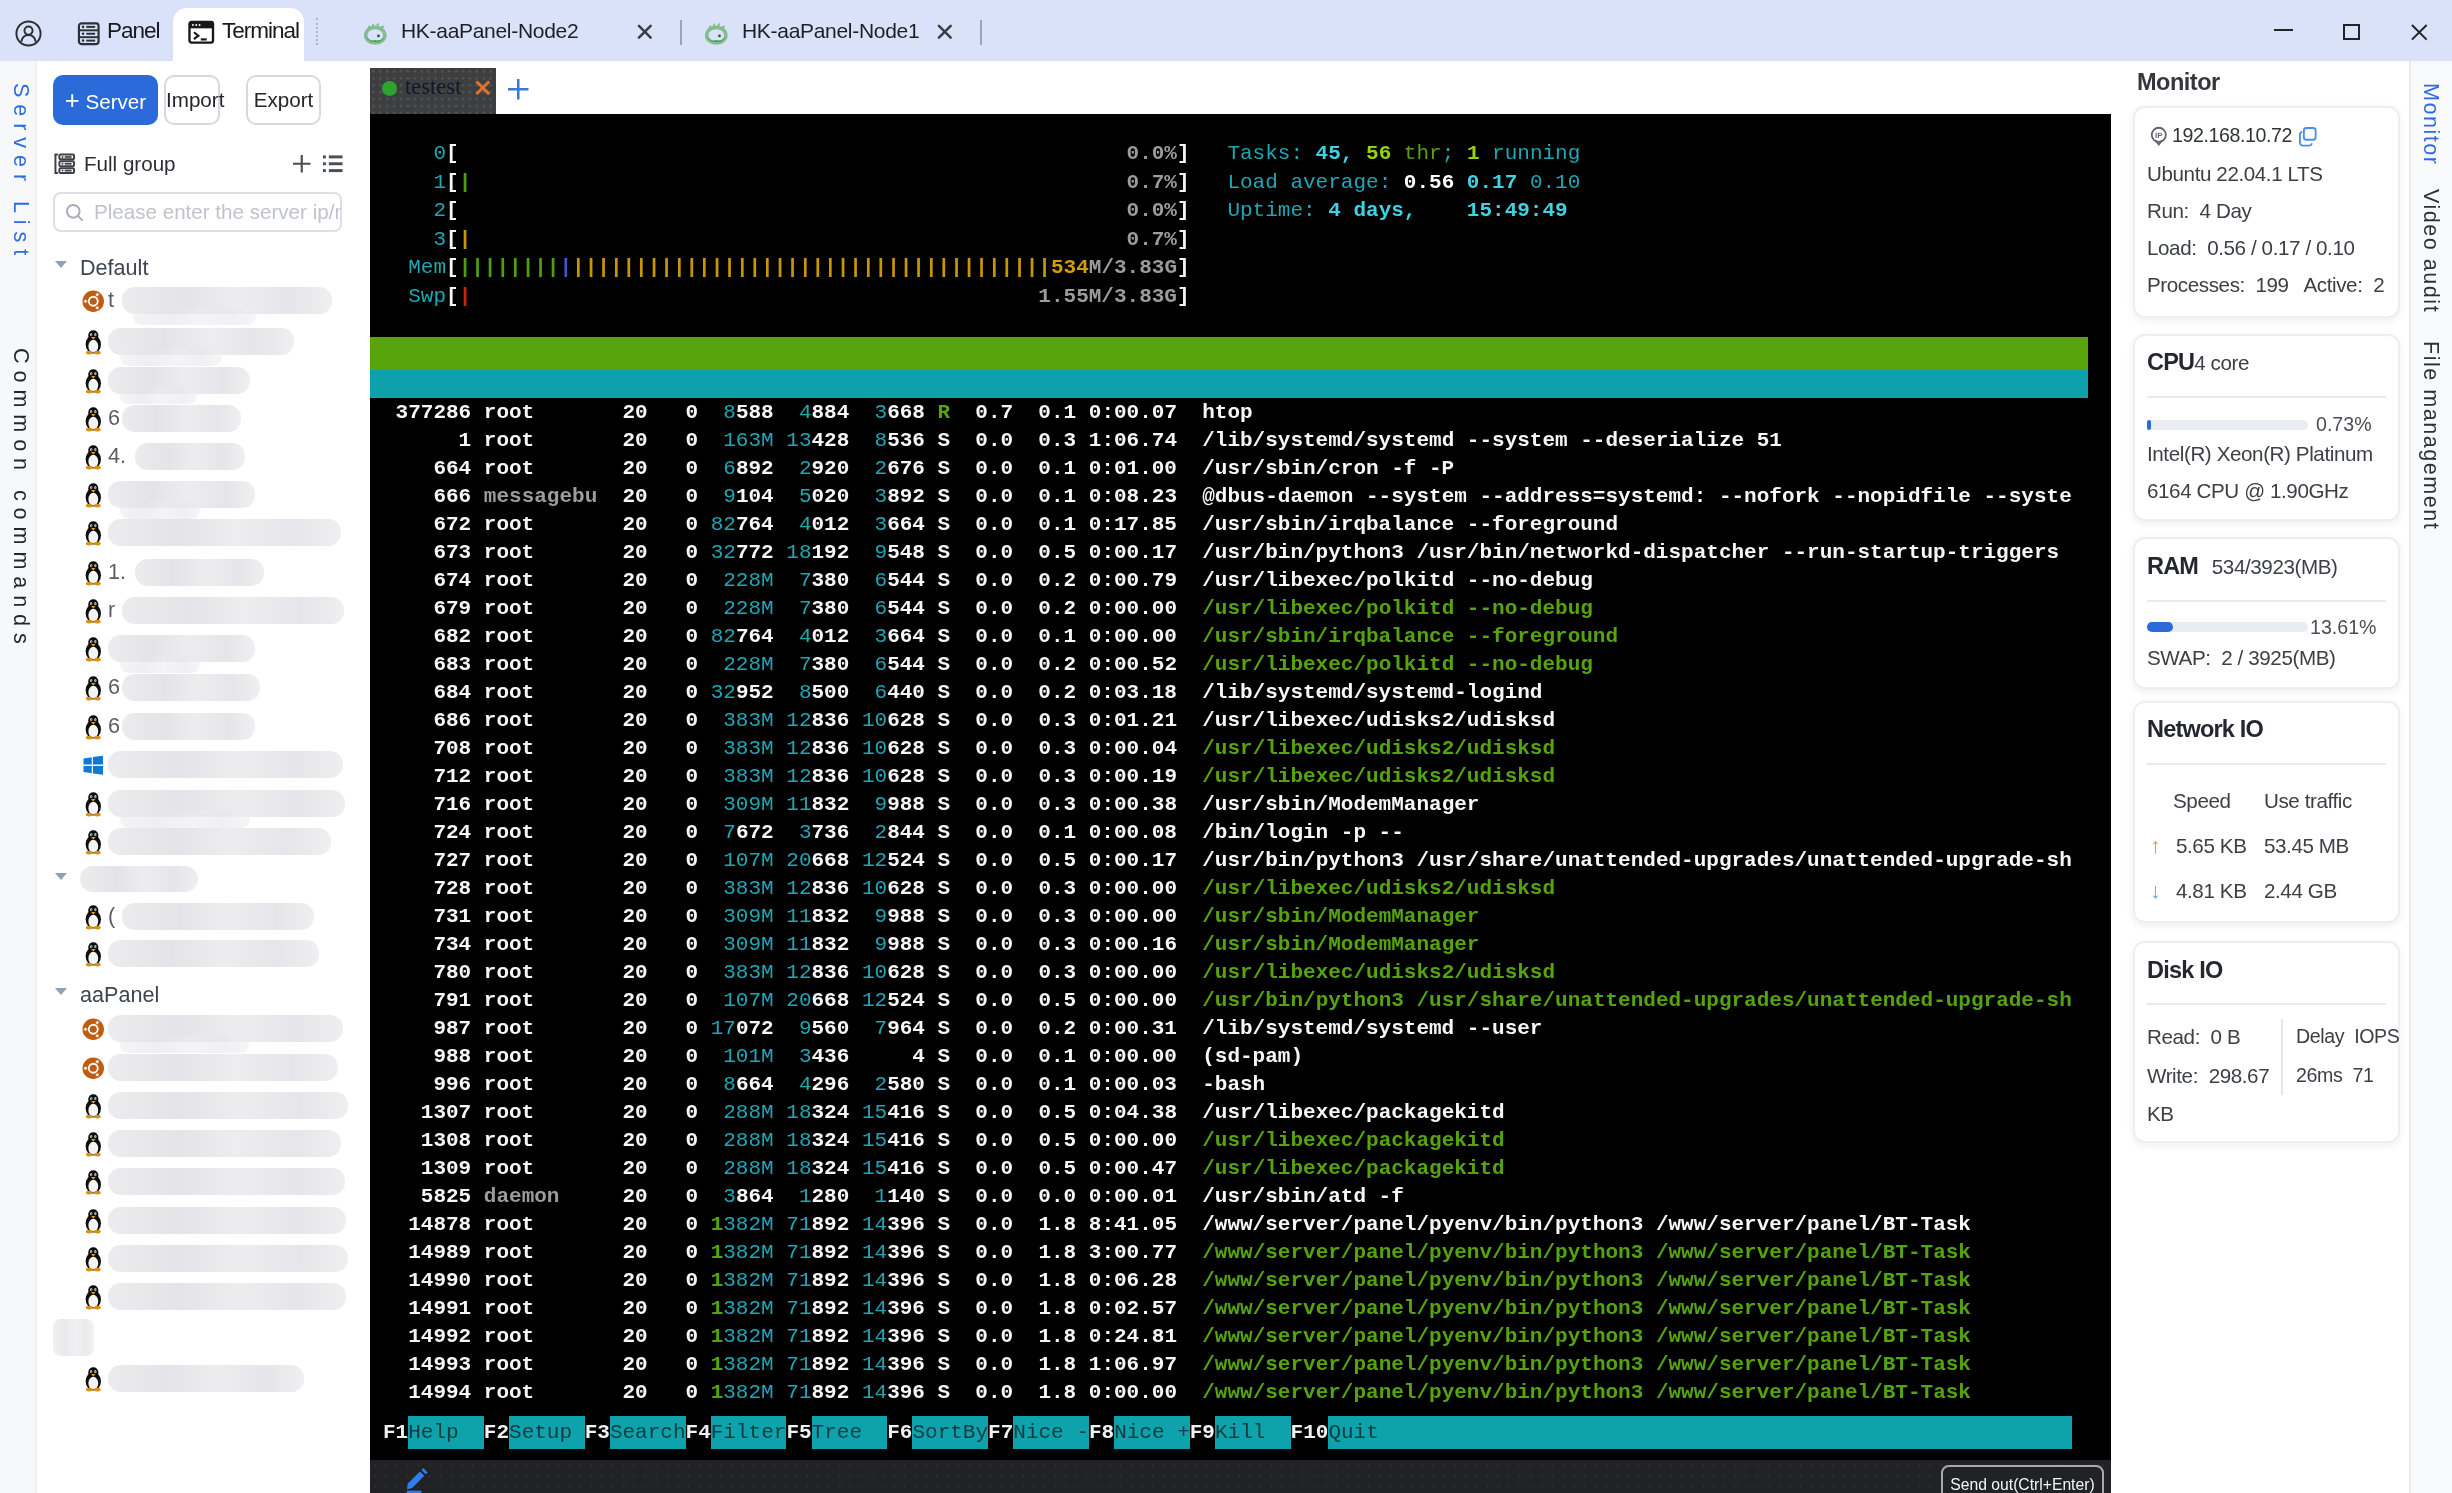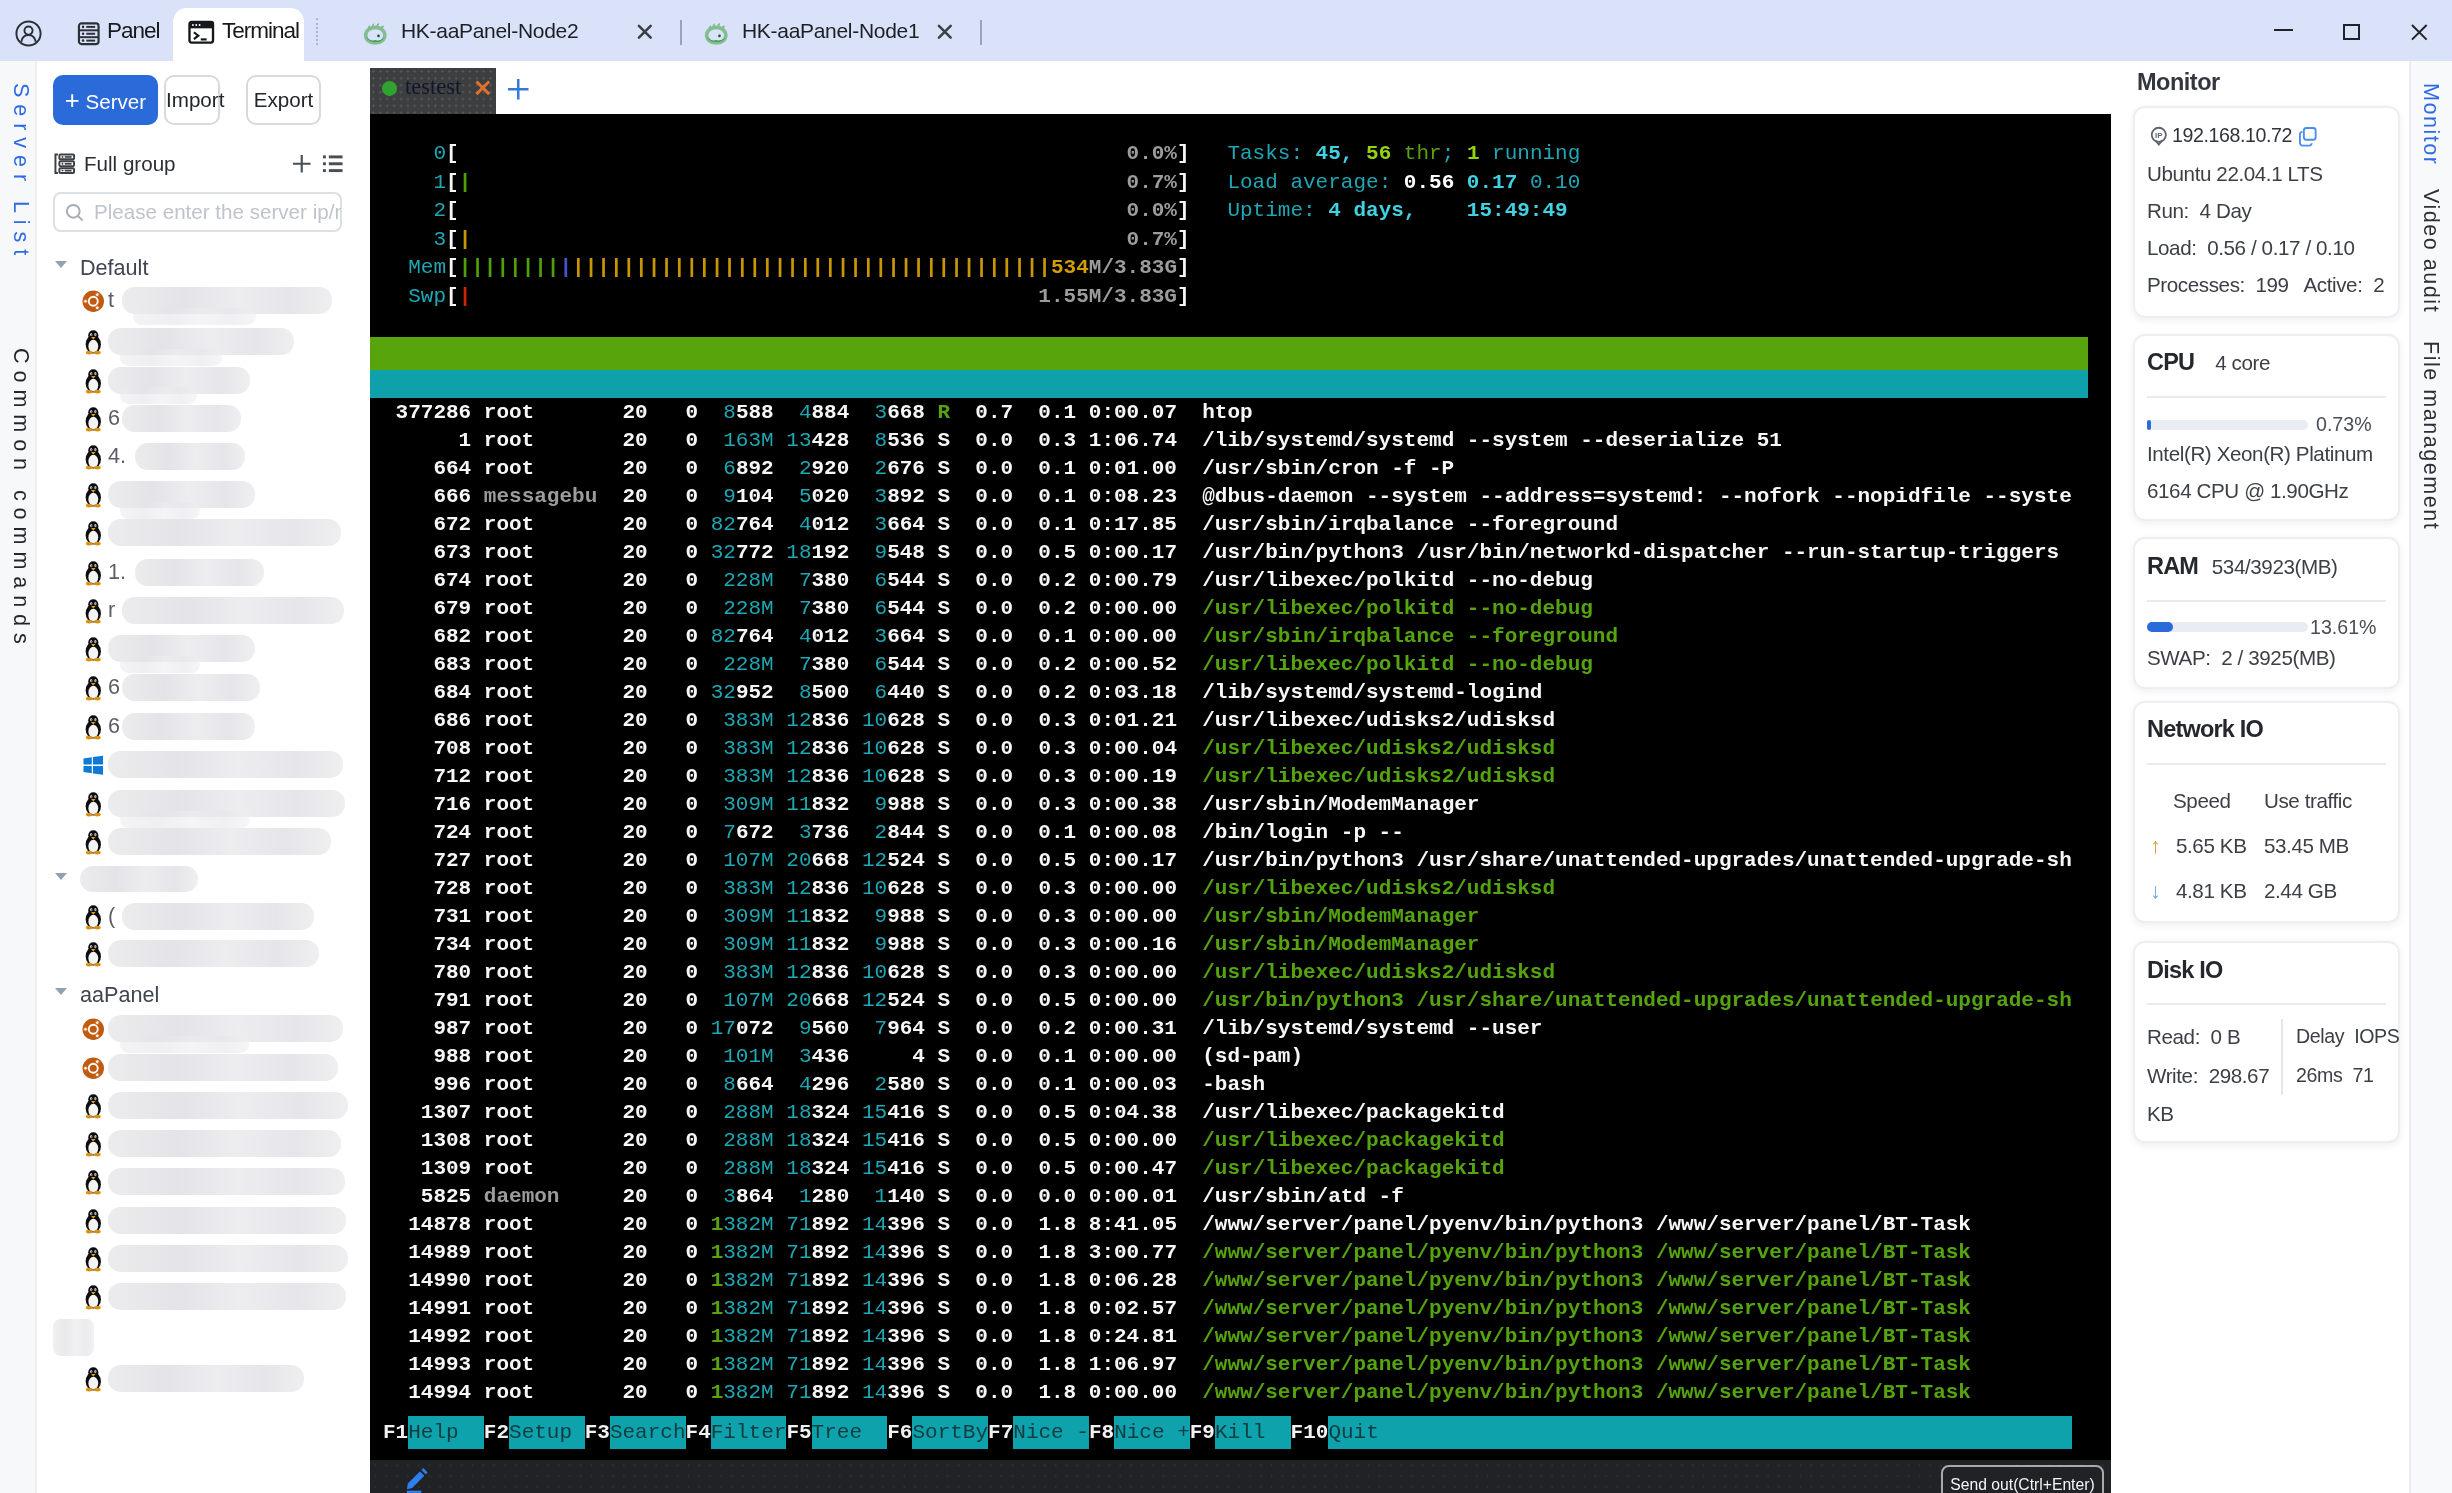--- a/index.html
+++ b/index.html
@@ -575,21 +575,21 @@
 <div class="abs" style="left:2297px;top:125px"><svg width="21.6" height="21.6" viewBox="0 0 22 22">
         <rect x="7" y="3" width="12" height="12" rx="2.5" fill="none" stroke="#4a8df0" stroke-width="1.9"></rect>
         <path d="M15 18.5 a2.5 2.5 0 0 1 -2.5 2.5 H6 a3 3 0 0 1 -3 -3 V9.5 A2.5 2.5 0 0 1 5.5 7" fill="none" stroke="#4a8df0" stroke-width="1.9"></path>
       </svg></div>
 <div class="abs ct" style="left:2147px;top:162px">Ubuntu 22.04.1 LTS</div>
 <div class="abs ct" style="left:2147px;top:199px">Run:&nbsp; 4 Day</div>
 <div class="abs ct" style="left:2147px;top:236px">Load:&nbsp; 0.56 / 0.17 / 0.10</div>
 <div class="abs ct" style="left:2147px;top:273px">Processes:&nbsp; 199&nbsp;&nbsp; Active:&nbsp; 2</div>
 
 <div class="card" style="top:334px;height:187px"></div>
-<div class="abs" style="left:2147px;top:349px"><span class="cth">CPU</span><span class="ct" style="margin-left:21px">4 core</span></div>
+<div class="abs" style="left:2147px;top:349px"><span class="cth">CPU</span><span class="ct" style="margin-left:0">4 core</span></div>
 <div class="divl" style="top:396px"></div>
 <div class="pbar" style="top:420px"></div>
 <div class="abs" style="left:2147px;top:420px;width:3.9px;height:9.8px;border-radius:4.9px;background:#2b6bd9"></div>
 <div class="abs" style="left:2316px;top:413px;font-size:19.6px;color:#4a4e55">0.73%</div>
 <div class="abs ct" style="left:2147px;top:442px">Intel(R) Xeon(R) Platinum</div>
 <div class="abs ct" style="left:2147px;top:479px">6164 CPU @ 1.90GHz</div>
 
 <div class="card" style="top:537px;height:152px"></div>
 <div class="abs" style="left:2147px;top:553px"><span class="cth">RAM</span><span class="ct" style="margin-left:13.7px">534/3923(MB)</span></div>
 <div class="divl" style="top:600px"></div>

